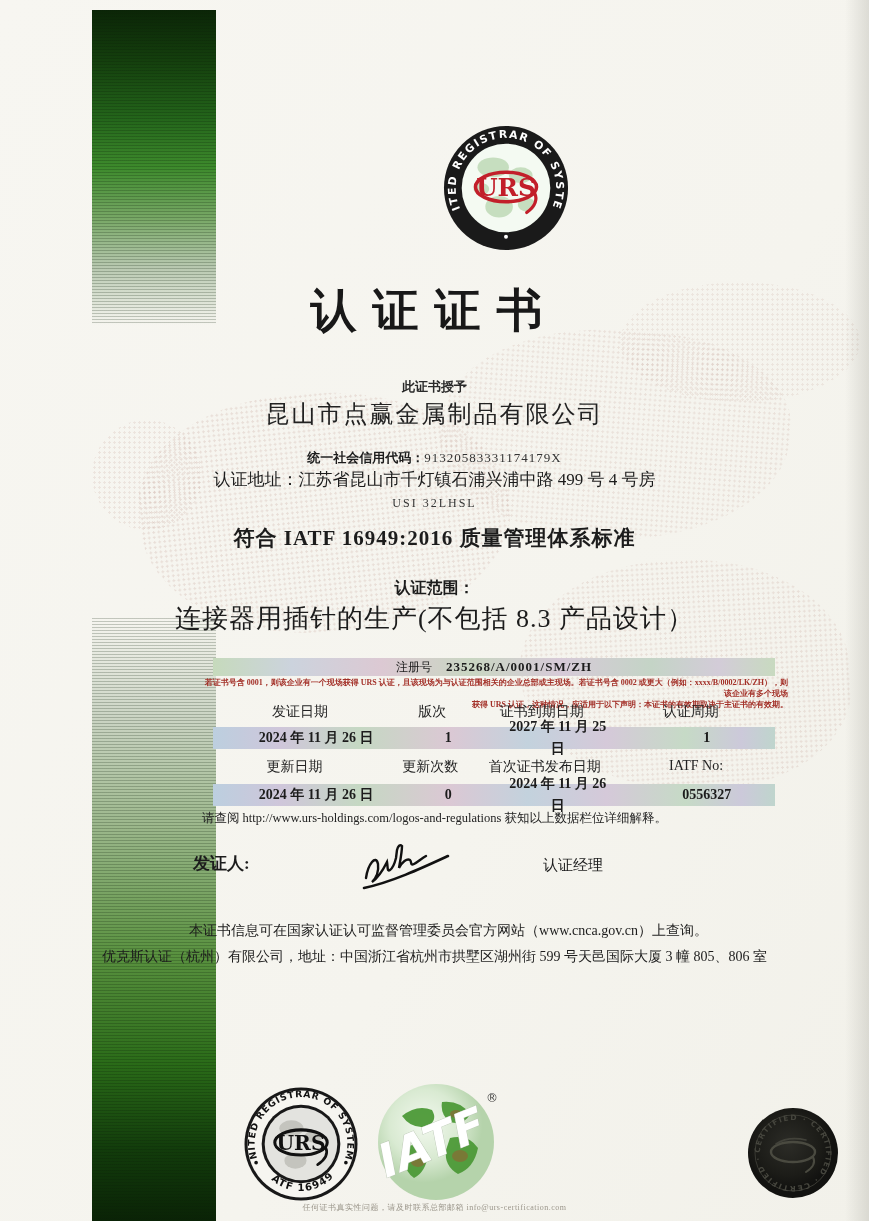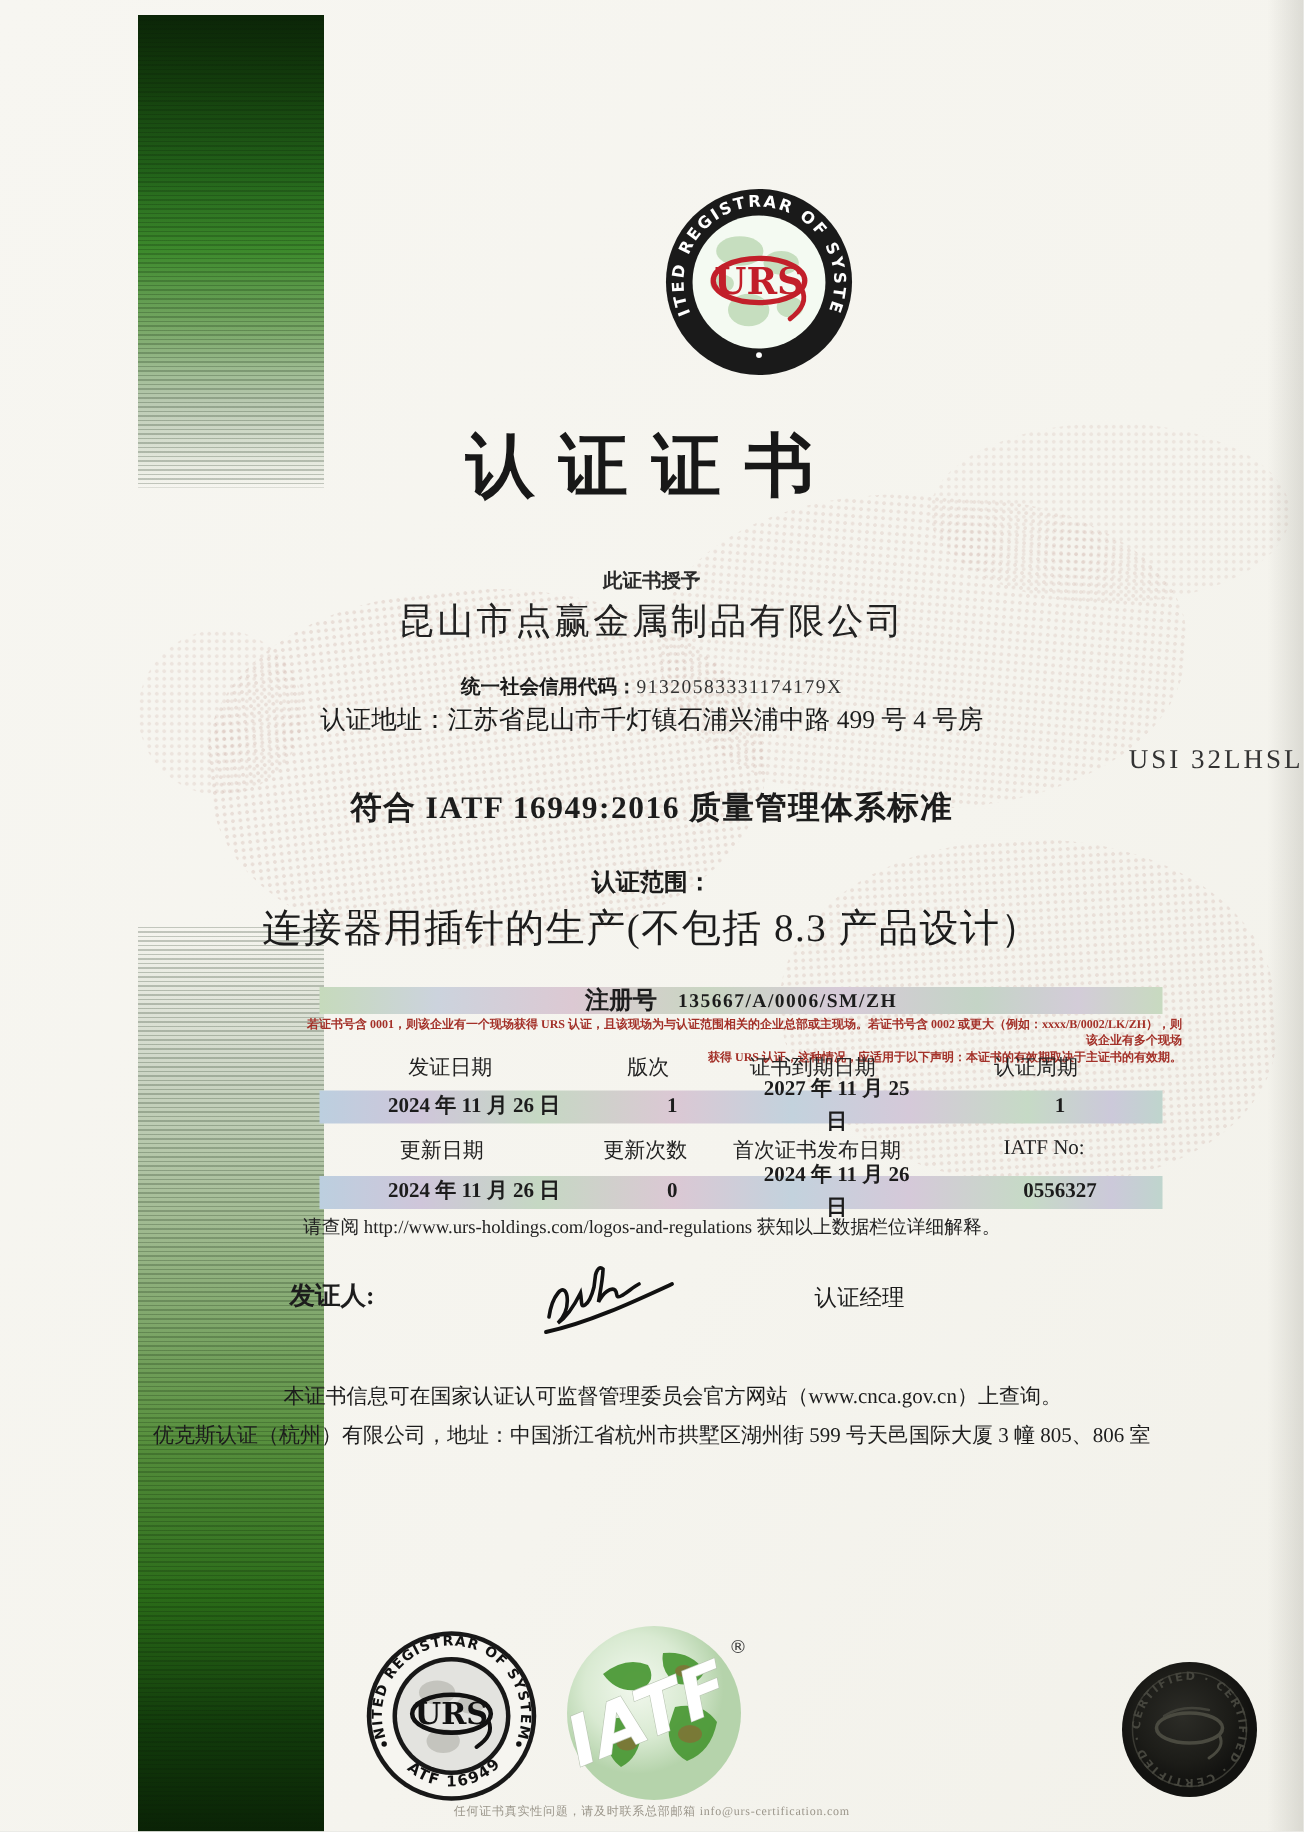--- a/index.html
+++ b/index.html
@@ -34,29 +34,29 @@
   
   .c{position:absolute;left:0;width:100%;text-align:center;}
   .logo-top{position:absolute;left:442px;top:124px;width:128px;height:128px;}
   .title{top:280px;font-size:46px;font-weight:600;letter-spacing:16px;color:#181818;}
   .granted{top:378px;font-size:13px;font-weight:bold;color:#2a2a2a;}
   .company{top:398px;font-size:24px;color:#222;letter-spacing:2px;}
   .credit{top:449px;font-size:13px;}
   .credit b{font-weight:bold;}
   .credit .num{font-family:"Liberation Serif",serif;letter-spacing:1px;color:#333;}
   .address{top:468px;font-size:17px;}
-  .usi{top:496px;font-size:18px;letter-spacing:2px;color:#333;text-align:right;}
+  .usi{top:496px;font-size:12px;letter-spacing:2px;color:#333;}
   .standard{top:524px;font-size:21px;font-weight:bold;letter-spacing:1px;}
   .scope-label{top:578px;font-size:16px;font-weight:bold;}
   .scope{top:601px;font-size:26px;letter-spacing:1px;}
   
   .reg-band{position:absolute;left:213px;top:658px;width:562px;height:18px;
     background:linear-gradient(90deg,#c6dabc 0%,#ccd3dd 14%,#dcc9d3 30%,#c9d6c2 46%,#d7cad8 62%,#c4d4c6 78%,#d3ccd8 90%,#c8dac0 100%);
     display:flex;align-items:center;justify-content:center;gap:14px;}
-  .reg-band .lab{font-size:16px;font-weight:bold;}
+  .reg-band .lab{font-size:12px;font-weight:normal;}
   .reg-band .num{font-size:13px;font-weight:bold;letter-spacing:1px;}
   .reg-note{position:absolute;left:200px;top:677px;width:588px;text-align:right;
     font-size:8px;line-height:11px;color:#a33028;font-weight:bold;}
   
   .tbl{position:absolute;left:213px;width:562px;display:flex;}
   .tbl .cell{text-align:center;}
   .tbl .c1{width:31%;} .tbl .c2{width:16%;} .tbl .c3{width:23%;} .tbl .c4{width:30%;}
   .tbl.hdr{font-size:14px;color:#222;}
   .tbl.val{height:22px;align-items:center;font-size:14px;font-weight:bold;
     background:linear-gradient(90deg,#bccfdf 0%,#cfc6da 12%,#c5d8c3 26%,#dbc8d4 42%,#c3d2dd 56%,#d5c9d9 70%,#c6dac6 84%,#ccc9da 94%,#bfd5cd 100%);}
@@ -118,21 +118,21 @@
     <b>统一社会信用代码：</b><span class="num">91320583331174179X</span>
   </div>
   <div class="c address">认证地址：江苏省昆山市千灯镇石浦兴浦中路 499 号 4 号房</div>
   <div class="c usi">USI 32LHSL</div>
   <div class="c standard">符合 IATF 16949:2016 质量管理体系标准</div>
   <div class="c scope-label">认证范围：</div>
   <div class="c scope">连接器用插针的生产(不包括 8.3 产品设计）</div>
 
   <div class="reg-band">
     <span class="lab">注册号</span>
-    <span class="num">135667/A/0006/SM/ZH</span>
+    <span class="num">235268/A/0001/SM/ZH</span>
   </div>
   <div class="reg-note">
     <div>若证书号含 0001，则该企业有一个现场获得 URS 认证，且该现场为与认证范围相关的企业总部或主现场。若证书号含 0002 或更大（例如：xxxx/B/0002/LK/ZH），则该企业有多个现场</div>
     <div>获得 URS 认证，这种情况，应适用于以下声明：本证书的有效期取决于主证书的有效期。</div>
   </div>
 
   <div class="tbl hdr h1">
     <div class="cell c1">发证日期</div>
     <div class="cell c2">版次</div>
     <div class="cell c3">证书到期日期</div>

